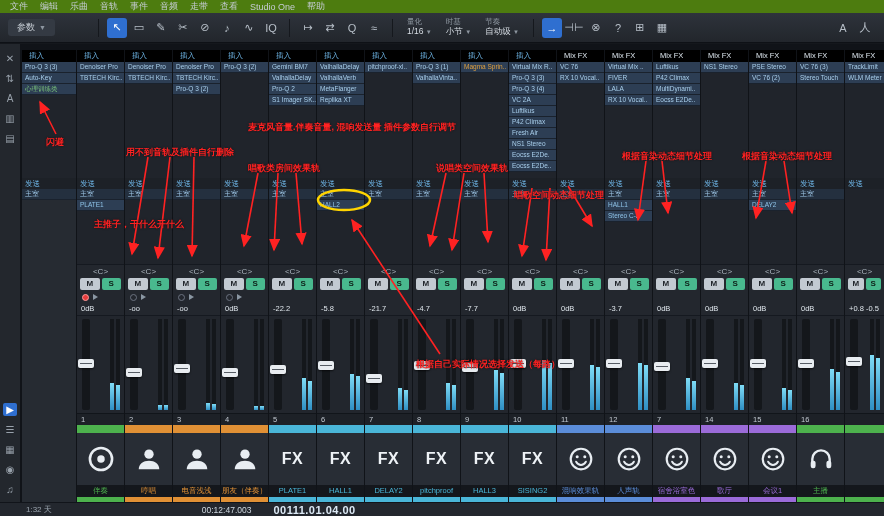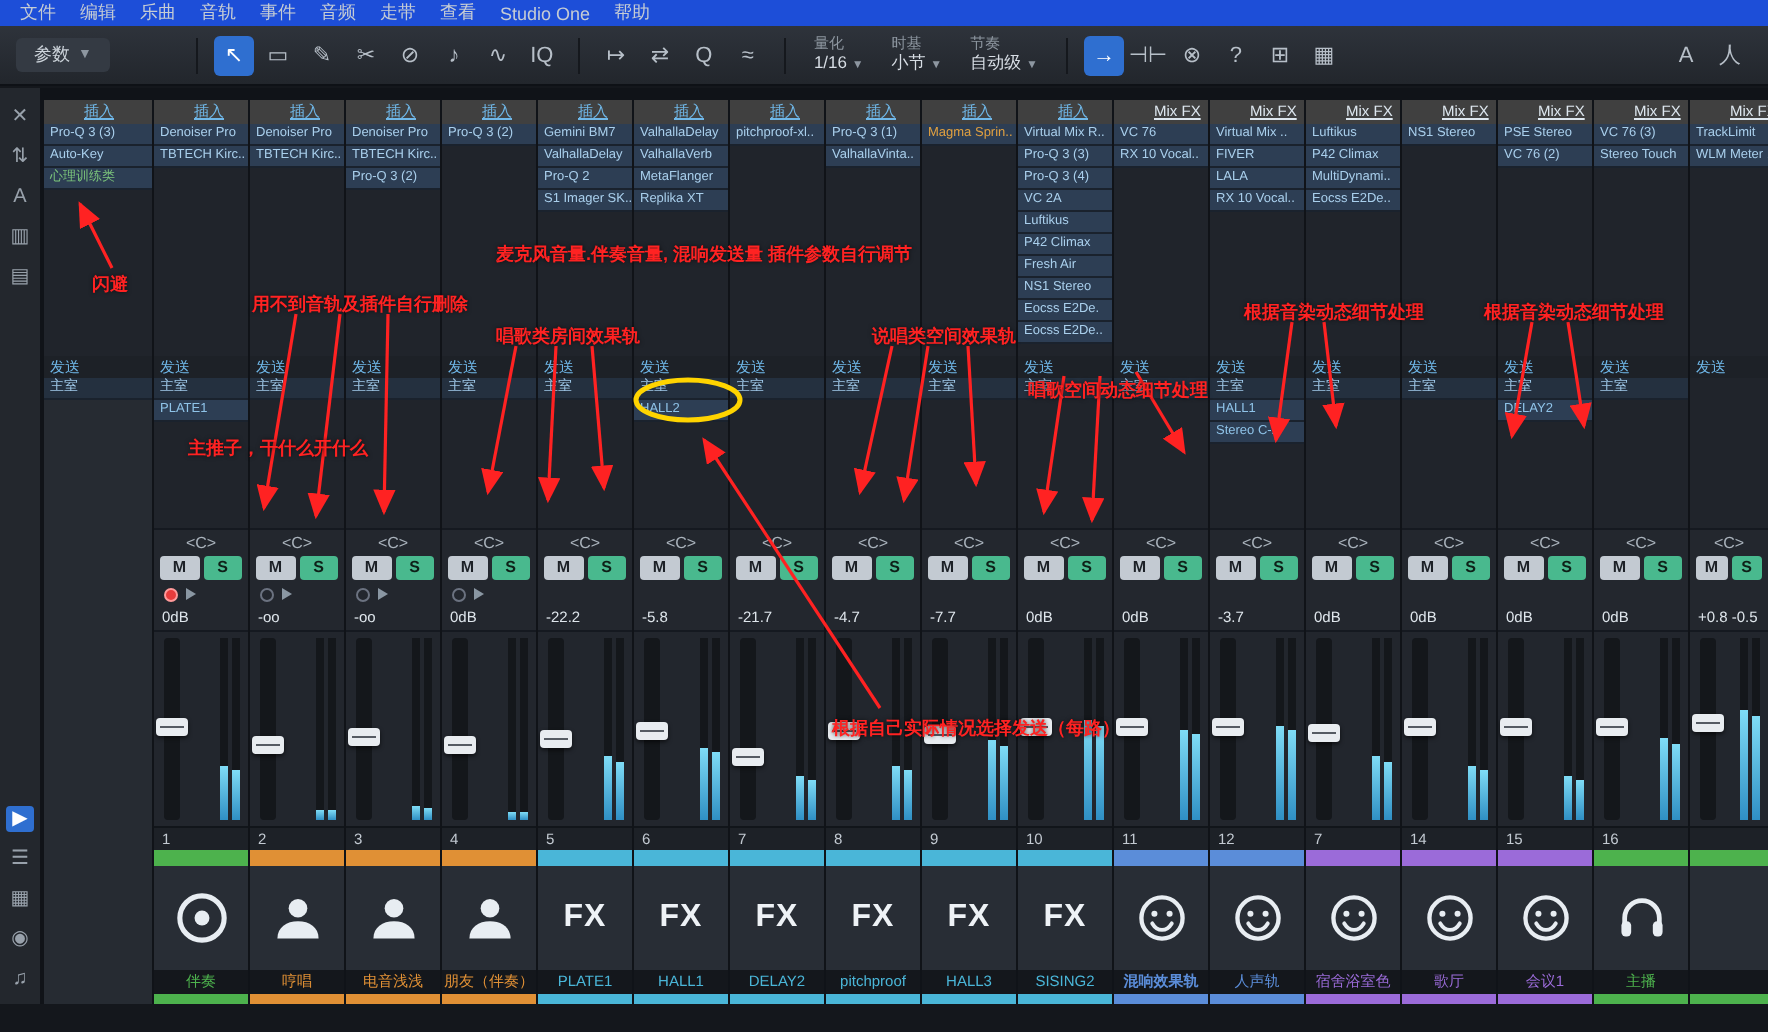--- a/index.html
+++ b/index.html
@@ -1,21 +1,21 @@
 <!DOCTYPE html>
 <html><head>
 <meta charset="utf-8">
 <style>
   * { box-sizing: border-box; margin: 0; padding: 0; }
   html,body { width:884px; height:516px; overflow:hidden; background:#14171c;
     font-family:"Liberation Sans","DejaVu Sans",sans-serif; }
   #app { position:relative; width:884px; height:516px; background:#14171c; }
 
   
-  .menubar { position:absolute; left:0; top:0; right:0; height:13px; background:#1d4ed8;
+  .menubar { position:absolute; left:0; top:0; right:0; height:13px; background:#4d7c0f;
     display:flex; align-items:center; padding-left:4px; z-index:5; }
   .menubar span { font-size:9px; color:#c5ccd4; padding:0 6px; cursor:default; }
 
   
   .toolbar { position:absolute; left:0; top:13px; right:0; height:30px;
     background:linear-gradient(#2e333b,#22262c); display:flex; align-items:center;
     padding:0 8px; z-index:5; border-bottom:1px solid #0e1116; }
   .params { display:flex; align-items:center; gap:4px; background:#343a43; color:#ccd3da;
     font-size:9px; padding:2px 9px; border-radius:3px; margin-right:36px; }
   .params .caret { font-size:7px; color:#8d96a0; }
@@ -40,21 +40,21 @@
 
   
   .console { position:absolute; left:20px; top:44px; right:0; bottom:14px; background:#101318;
     display:flex; gap:1px; padding:6px 0 0 2px; overflow:hidden; }
   .leftpanel { flex:0 0 54px; background:#262b32; display:flex; flex-direction:column; }
   .strips { flex:1; display:flex; gap:1px; overflow:hidden; }
   .strip { flex:0 0 47px; background:#262b32; display:flex; flex-direction:column; overflow:hidden; }
   .strip:last-child { flex:1 1 auto; }
 
   .s-header { height:12px; flex:0 0 12px; font-size:7.5px; line-height:12px; color:#6fb7e8;
-    background:#404040; padding-left:20px; white-space:nowrap; overflow:hidden;text-decoration:underline; }
+    background:#000000; padding-left:7px; white-space:nowrap; overflow:hidden; }
   .s-header.mixfx { color:#dde6ee; }
   .s-inserts { height:116px; flex:0 0 116px; background:#20242b; overflow:hidden; }
   .ins-row { height:11px; font-size:6.5px; line-height:10px; color:#a9cfec; background:#2d3e54;
     border-bottom:1px solid #1a222d; padding-left:3px; white-space:nowrap; overflow:hidden; }
   .s-sends { height:86px; flex:0 0 86px; background:#20242b; overflow:hidden; }
   .send-head { height:11px; font-size:7.5px; line-height:11px; color:#6fb7e8; background:#1d2127;
     padding-left:3px; }
   .bus-row { height:11px; font-size:7px; line-height:10px; color:#9fc8e8; background:#24303f;
     border-bottom:1px solid #1a222d; padding-left:3px; white-space:nowrap; overflow:hidden; }
   .send-row { height:11px; font-size:6.5px; line-height:10px; color:#8fc3e8; background:#2d3e54;
@@ -621,21 +621,21 @@
           <div class="s-num">11</div>
           <div class="s-colorbar" style="background: rgb(91, 141, 217);"></div>
           <div class="s-icon">
             <svg viewBox="0 0 24 24" width="26" height="26">
               <circle cx="12" cy="12" r="9.5" fill="none" stroke="#e8edf2" stroke-width="2"></circle>
               <circle cx="8.5" cy="10" r="1.4" fill="#e8edf2"></circle>
               <circle cx="15.5" cy="10" r="1.4" fill="#e8edf2"></circle>
               <path d="M7.5 14.5c1.2 2 2.7 3 4.5 3s3.3-1 4.5-3" fill="none" stroke="#e8edf2" stroke-width="1.8" stroke-linecap="round"></path>
             </svg>
           </div>
-          <div class="s-name" style="color: rgb(91, 141, 217); font-weight: bold;">混响效果轨</div>
+          <div class="s-name" style="color: rgb(91, 141, 217);">混响效果轨</div>
           <div class="s-bottom" style="background: rgb(91, 141, 217);"></div>
         </div>
         <div class="strip">
           <div class="s-header mixfx">Mix FX</div>
           <div class="s-inserts">
             <div class="ins-row">Virtual Mix ..</div>
             <div class="ins-row">FIVER</div>
             <div class="ins-row">LALA</div>
             <div class="ins-row">RX 10 Vocal..</div>
           </div>
@@ -905,14 +905,19 @@
         <div class="ann-text" style="left: 248px; top: 162px; color: rgb(255, 34, 34);">唱歌类房间效果轨</div>
         <div class="ann-text" style="left: 436px; top: 162px; color: rgb(255, 34, 34);">说唱类空间效果轨</div>
         <div class="ann-text" style="left: 514px; top: 177px; color: rgb(255, 34, 34); margin-top: 12px;">唱歌空间动态细节处理</div>
         <div class="ann-text" style="left: 622px; top: 150px; color: rgb(255, 34, 34);">根据音染动态细节处理</div>
         <div class="ann-text" style="left: 742px; top: 150px; color: rgb(255, 34, 34);">根据音染动态细节处理</div>
         <div class="ann-text" style="left: 94px; top: 218px; color: rgb(255, 34, 34); text-align: center;">主推子，干什么开什么</div>
         <div class="ann-text" style="left: 416px; top: 358px; color: rgb(255, 34, 34);">根据自己实际情况选择发送（每路）</div>
       </div>
   </div>
 
+  <div class="statusbar">
+    <span class="sb-left">1:32 天</span>
+    <span class="sb-time2">00:12:47.003</span>
+    <span class="sb-time1">00111.01.04.00</span>
+  </div>
 
 </div>
 
 </body></html>

